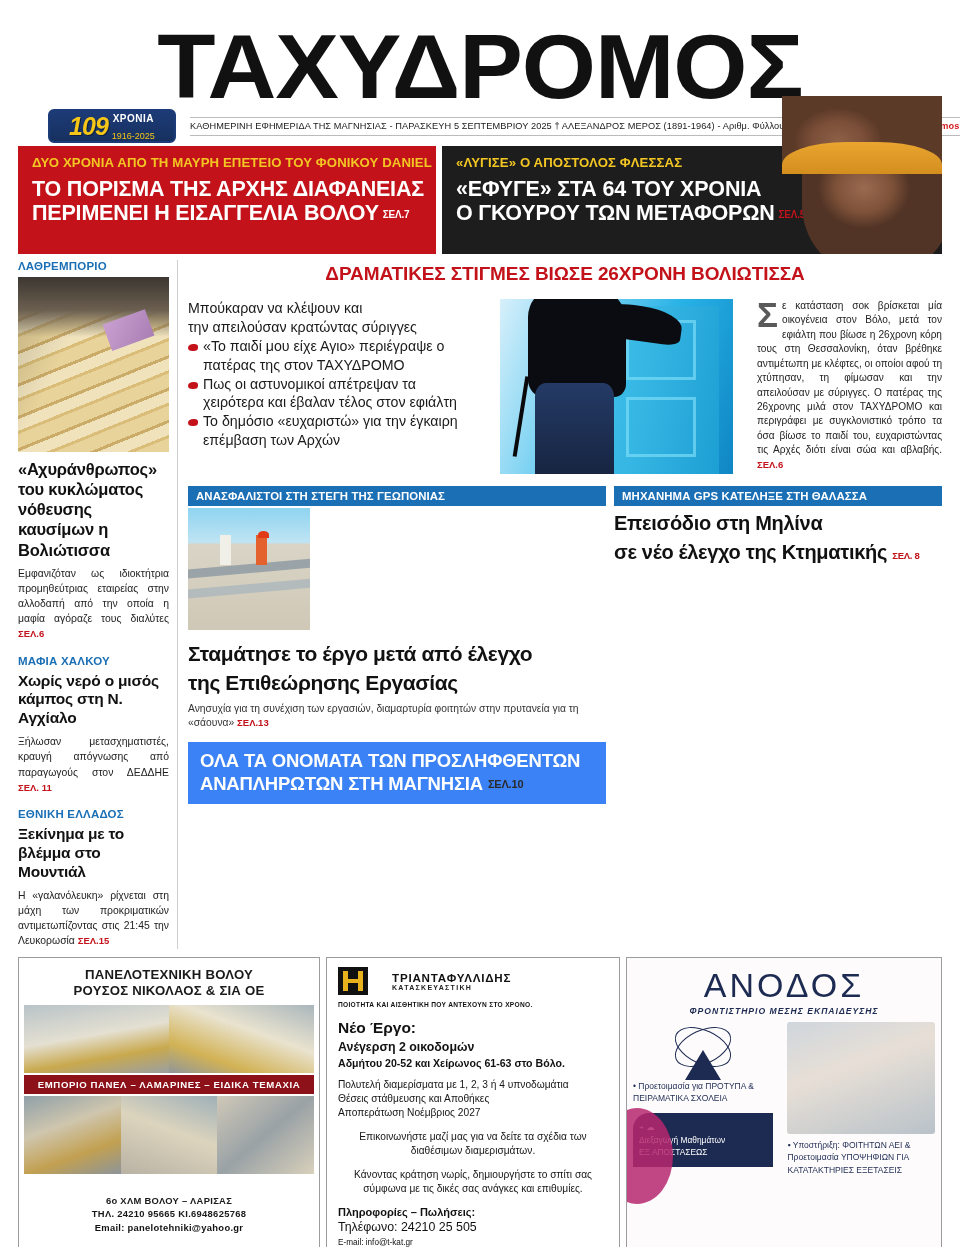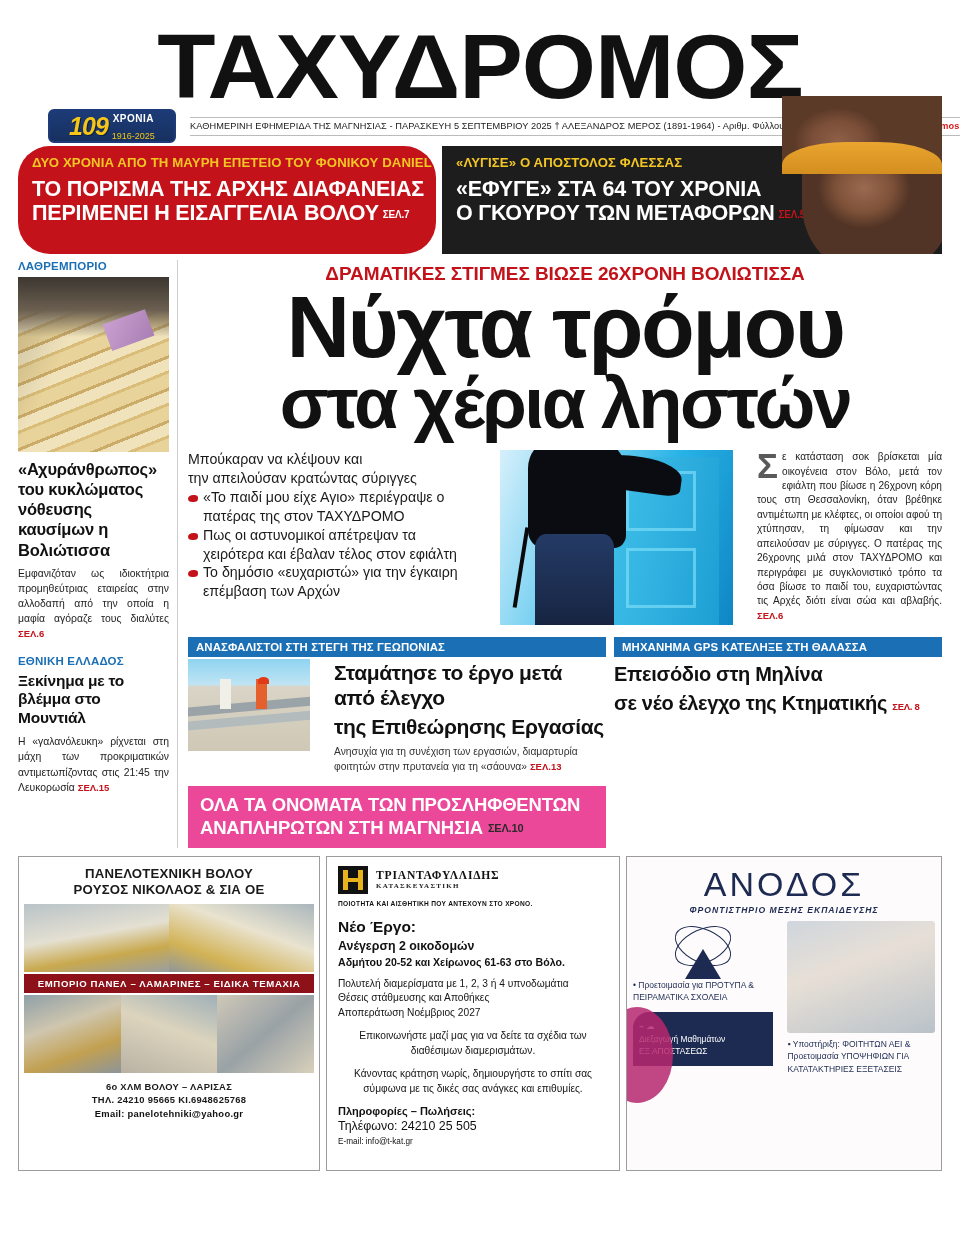--- a/index.html
+++ b/index.html
@@ -63,21 +63,21 @@
   }
   .head-photo .shoulder {
     position: absolute; left: 0; bottom: -6px; width: 100%; height: 38px;
     background: linear-gradient(180deg,#e9a52f,#cf8a1c);
     border-radius: 40% 40% 0 0 / 60% 60% 0 0;
   }
 
   
   .banners { display: flex; gap: 6px; padding: 0 18px; height: 108px; }
   .banner { position: relative; overflow: hidden; padding: 9px 12px 0 14px; }
-  .banner.red { background: #c3121a; width: 418px; border-radius: 32px; }
+  .banner.red { background: #c3121a; width: 418px; }
   .banner.dark { background: #1d1d1d; flex: 1; }
   .banner .kicker {
     color: #f3c623; font-weight: bold; font-size: 13.2px; letter-spacing: .1px;
     white-space: nowrap; margin-bottom: 7px;
   }
   .banner .head {
     color: #ffffff; font-weight: bold; font-size: 21.5px; line-height: 1.13;
     letter-spacing: -.2px; white-space: nowrap;
   }
   .banner .pg { font-size: 10px; font-weight: bold; vertical-align: 2px; margin-left: 4px; }
@@ -192,21 +192,21 @@
   }
 
   
   .midrow { display: flex; gap: 8px; margin-top: 12px; }
   .mid-left { width: 418px; flex: 0 0 418px; }
   .mid-right { flex: 1; }
   .blue-bar {
     background: #1b6fb5; color: #fff; font-weight: bold;
     font-size: 11.4px; padding: 4px 8px; letter-spacing: .1px; white-space: nowrap;
   }
-  .mid-inner { display: flex; gap: 24px; }
+  .mid-inner { display: flex; gap: 8px; flex-direction: column; }
   .geo-photo {
     width: 122px; flex: 0 0 122px; height: 92px; margin-top: 2px;
     background:
       linear-gradient(180deg,#8fd4f0 0%, #bfe4f4 28%, #d9d4c6 30%, #cfc8b6 100%);
     position: relative; overflow: hidden;
   }
   .geo-photo .beam {
     position:absolute; left:-8%; top:46%; width: 120%; height: 9px;
     background: #9aa3a8; transform: rotate(-5deg);
   }
@@ -222,21 +222,21 @@
   }
   .mid-head {
     font-size: 21px; font-weight: bold; line-height: 1.18;
     letter-spacing: -.4px; margin-top: 4px;
   }
   .mid-sub {
     font-size: 10.3px; line-height: 1.45; color: #333; margin-top: 6px;
   }
   .mid-head2 { font-size: 20px; font-weight: bold; line-height: 1.2; letter-spacing: -.3px; margin-top: 5px; }
   .orange-box {
-    background: #ec4899; color: #fff; font-weight: bold;
+    background: #3b82f6; color: #fff; font-weight: bold;
     font-size: 18.5px; line-height: 1.2; padding: 8px 12px 9px 12px;
     margin-top: 11px; letter-spacing: -.2px;
   }
   .orange-box .pg { color: #2a2a2a; font-size: 11px; vertical-align: 2px; margin-left: 5px; }
 
   
   .ads { display: flex; gap: 6px; padding: 8px 18px 0 18px; }
   .ad { border: 1px solid #9c9c9c; background: #fff; }
   .ad1 { width: 302px; flex: 0 0 302px; padding: 5px; }
   .ad2 { width: 294px; flex: 0 0 294px; padding: 9px 11px; }
@@ -257,25 +257,25 @@
   }
   .ad1-imgs2 { display:flex; height: 78px; }
   .ad1-imgs2 .im {
     flex:1;
     background: linear-gradient(160deg,#8fa0a8 0%, #cfc6ae 38%, #c2a051 70%, #8d959a 100%);
   }
   .ad1-imgs2 .imb { background: linear-gradient(200deg,#9fb0b8 0%,#dcd4bd 45%,#b9b2a4 100%); }
   .ad1-imgs2 .imc { background: linear-gradient(140deg,#cfc8b8 0%,#9aa2a6 50%,#d8d0bb 100%); }
   .ad1-foot {
     text-align:center; font-size: 9.4px; font-weight: bold; line-height: 1.45;
-    color:#1a1a1a; padding: 7px 0 4px 0; letter-spacing: .3px;
+    color:#1a1a1a; padding: 20px 0 4px 0; letter-spacing: .3px;
   }
   .ad1-foot .mail { color:#111; }
 
-  .tri-logo-row { display:flex; align-items:center; gap:8px;font-family:Liberation Serif, serif; }
+  .tri-logo-row { display:flex; align-items:center; gap:24px; }
   .tri-mark {
     width: 30px; height: 28px; background:#111; position: relative; flex: 0 0 30px;
   }
   .tri-mark::before {
     content:""; position:absolute; left:5px; top:4px; width:20px; height:20px;
     background:
       linear-gradient(90deg, #e8b21c 0 5px, transparent 5px 15px, #e8b21c 15px 20px),
       linear-gradient(180deg, transparent 0 8px, #e8b21c 8px 12px, transparent 12px 20px);
   }
   .tri-name { font-weight: bold; font-size: 11.6px; letter-spacing: .8px; }
@@ -381,36 +381,37 @@
 
   <div class="left-col">
 
     <div>
       <div class="sec-kicker">ΛΑΘΡΕΜΠΟΡΙΟ</div>
       <div class="money-photo"></div>
       <div class="left-head">«Αχυράνθρωπος» του κυκλώματος νόθευσης καυσίμων η Βολιώτισσα</div>
       <div class="left-body"><span>Εμφανιζόταν ως ιδιοκτήτρια προμηθεύτριας εταιρείας στην αλλοδαπή από την οποία η μαφία αγόραζε τους διαλύτες</span> <span class="pgred">ΣΕΛ.6</span></div>
     </div>
 
+    <div class="left-block">
+      <div class="sec-kicker">ΜΑΦΙΑ ΧΑΛΚΟΥ</div>
+      <div class="left-head small">Χωρίς νερό ο μισός κάμπος στη Ν. Αγχίαλο</div>
+      <div class="left-body"><span>Ξήλωσαν μετασχηματιστές, κραυγή απόγνωσης από παραγωγούς στον ΔΕΔΔΗΕ</span> <span class="pgred">ΣΕΛ. 11</span></div>
+    </div>
 
     <div class="left-block">
       <div class="sec-kicker">ΕΘΝΙΚΗ ΕΛΛΑΔΟΣ</div>
       <div class="left-head small">Ξεκίνημα με το βλέμμα στο Μουντιάλ</div>
       <div class="left-body"><span>Η «γαλανόλευκη» ρίχνεται στη μάχη των προκριματικών αντιμετωπίζοντας στις 21:45 την Λευκορωσία</span> <span class="pgred">ΣΕΛ.15</span></div>
     </div>
 
   </div>
 
   <div class="right-col">
 
     <div class="overline">ΔΡΑΜΑΤΙΚΕΣ ΣΤΙΓΜΕΣ ΒΙΩΣΕ 26ΧΡΟΝΗ ΒΟΛΙΩΤΙΣΣΑ</div>
-    <div class="big-head">
-      <span>Νύχτα τρόμου</span>
-      <span class="l2">στα χέρια ληστών</span>
-    </div>
 
     <div class="story">
       <div class="bullets">
         <div>Μπούκαραν να κλέψουν και</div>
         <div>την απειλούσαν κρατώντας σύριγγες</div>
         <div class="b">«Το παιδί μου είχε Αγιο» περιέγραψε ο πατέρας της στον ΤΑΧΥΔΡΟΜΟ</div>
         <div class="b">Πως οι αστυνομικοί απέτρεψαν τα χειρότερα και έβαλαν τέλος στον εφιάλτη</div>
         <div class="b">Το δημόσιο «ευχαριστώ» για την έγκαιρη επέμβαση των Αρχών</div>
       </div>
 

